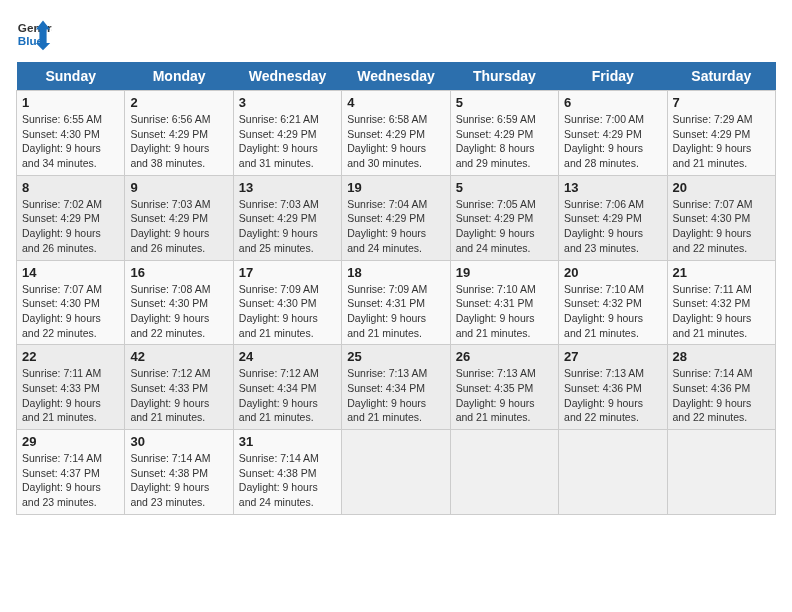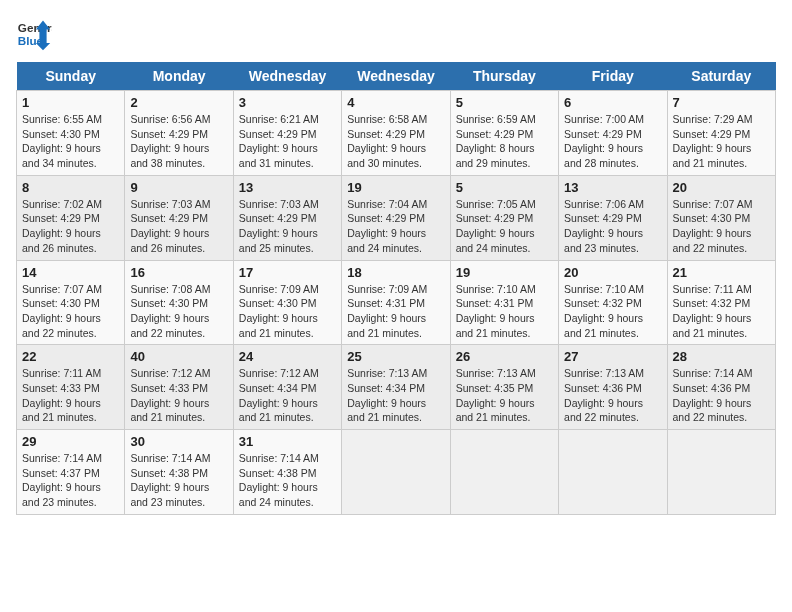--- a/index.html
+++ b/index.html
@@ -287,21 +287,21 @@
       <tr>
         <td>
           <span class="day-num">22</span>
         <div class="day-info">
           <span>Sunrise: 7:11 AM</span><br>
           <span>Sunset: 4:33 PM</span><br>
           <span>Daylight: 9 hours and 21 minutes.</span>
         </div>
         </td>
         <td>
-          <span class="day-num">40</span>
+          <span class="day-num">42</span>
         <div class="day-info">
           <span>Sunrise: 7:12 AM</span><br>
           <span>Sunset: 4:33 PM</span><br>
           <span>Daylight: 9 hours and 21 minutes.</span>
         </div>
         </td>
         <td>
           <span class="day-num">24</span>
         <div class="day-info">
           <span>Sunrise: 7:12 AM</span><br>

